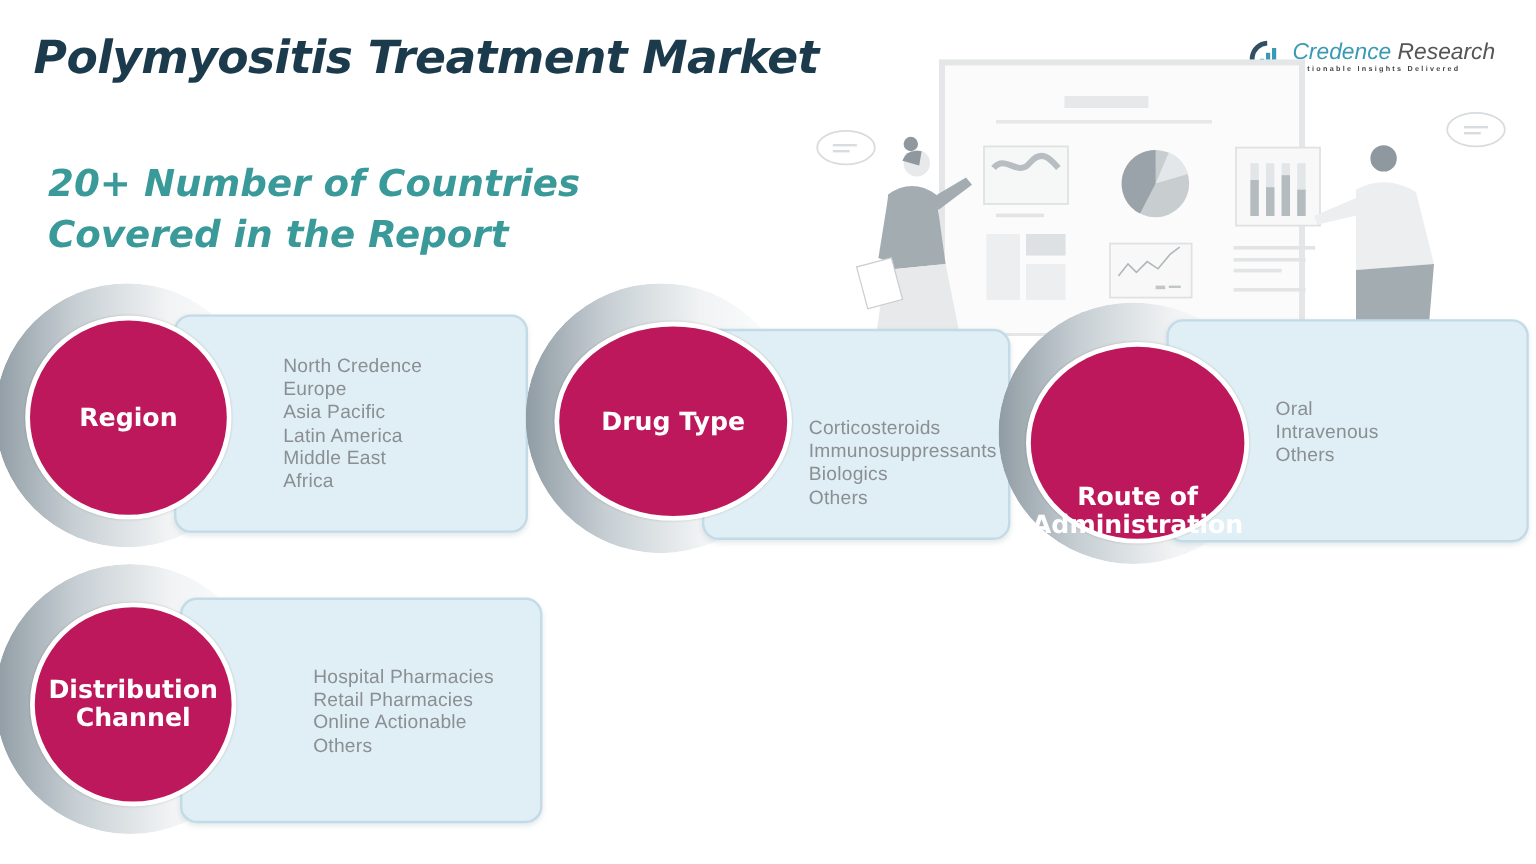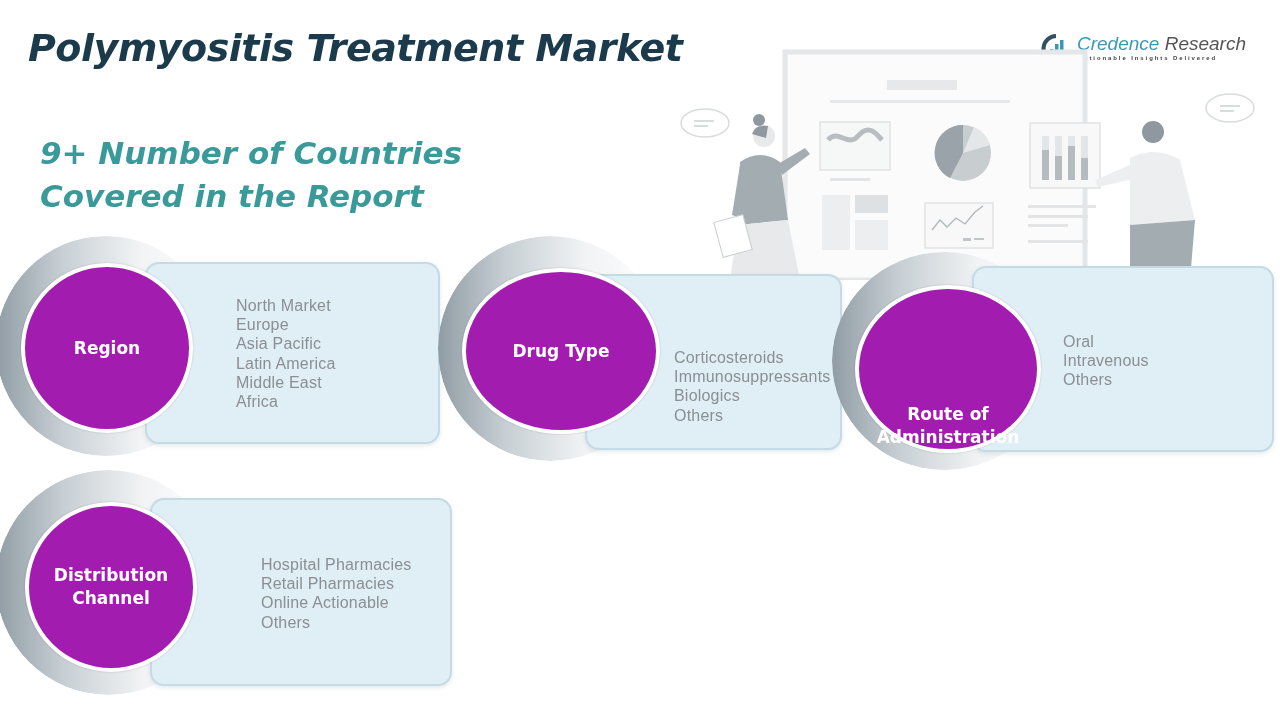--- a/index.html
+++ b/index.html
@@ -32,34 +32,34 @@
     position: absolute; border-radius: 50%;
     background: radial-gradient(circle at 70% 50%, rgba(255,255,255,0) 55%, rgba(255,255,255,0) 56%),
                 linear-gradient(90deg, #8e9ba3 0%, #c9d1d6 35%, #f4f6f7 70%, #ffffff 100%);
     -webkit-mask: radial-gradient(circle, transparent 0, #000 0);
   }
   .card {
     position: absolute; background: #e0eef5; border: 2px solid #c3dbe7; border-radius: 14px;
     box-shadow: 0 2px 4px rgba(150,170,180,0.25);
   }
   .circle {
-    position: absolute; border-radius: 50%; background: #a21caf; border: 4px solid #ffffff;
+    position: absolute; border-radius: 50%; background: #be185d; border: 4px solid #ffffff;
     display: flex; align-items: center; justify-content: center; text-align: center;
-    color: #ffffff; font-family: "DejaVu Sans", sans-serif; font-weight: bold; font-size: 17px; line-height: 23px;
+    color: #ffffff; font-family: "DejaVu Sans", sans-serif; font-weight: bold; font-size: 21px; line-height: 23px;
     box-shadow: 0 0 2px rgba(0,0,0,0.2);
   }
   .items { position: absolute; font-size: 16px; line-height: 19.2px; color: #8a8f93; white-space: nowrap; }
   .items div { letter-spacing: 0.2px; }
 </style>
 </head>
 <body>
 
 <div class="title">Polymyositis Treatment Market</div>
 <div class="subtitle">
-  <div>9+ Number of Countries</div>
+  <div>20+ Number of Countries</div>
   <div>Covered in the Report</div>
 </div>
 
 <div class="logo">
   <svg class="logo-mark" viewBox="0 0 32 32">
     <path d="M16 3 A13 13 0 1 0 28 22" fill="none" stroke="#2f4f63" stroke-width="4"></path>
     <path d="M5 27 L9 23" stroke="#2f4f63" stroke-width="3"></path>
     <rect x="10" y="16" width="3.5" height="9" fill="#3a9ab5"></rect>
     <rect x="15" y="11" width="3.5" height="14" fill="#3a9ab5"></rect>
     <rect x="20" y="7" width="3.5" height="18" fill="#3a9ab5"></rect>
@@ -127,21 +127,21 @@
   <path d="M470 185 L535 180 L530 240 L470 240 Z" fill="#a3acb1"></path>
 </svg>
 
 <div>
   <div class="halo" style="left:-4px; top:236px; width:220px; height:220px; background: linear-gradient(90deg, #909ca4 0%, #c7cfd4 30%, #f1f3f4 65%, rgba(255,255,255,0) 100%);"></div>
   <div class="card" style="left:145px; top:262px; width:295px; height:182px;"></div>
   <div class="circle" style="left:21px; top:263px; width:172px; height:170px;">
     <span>Region</span>
   </div>
   <div class="items" style="left:236px; top:296px;">
-    <div>North Market</div>
+    <div>North Credence</div>
     <div>Europe</div>
     <div>Asia Pacific</div>
     <div>Latin America</div>
     <div>Middle East</div>
     <div>Africa</div>
   </div>
 </div>
 
 <div>
   <div class="halo" style="left:438px; top:236px; width:225px; height:225px; background: linear-gradient(90deg, #909ca4 0%, #c7cfd4 30%, #f1f3f4 65%, rgba(255,255,255,0) 100%);"></div>

